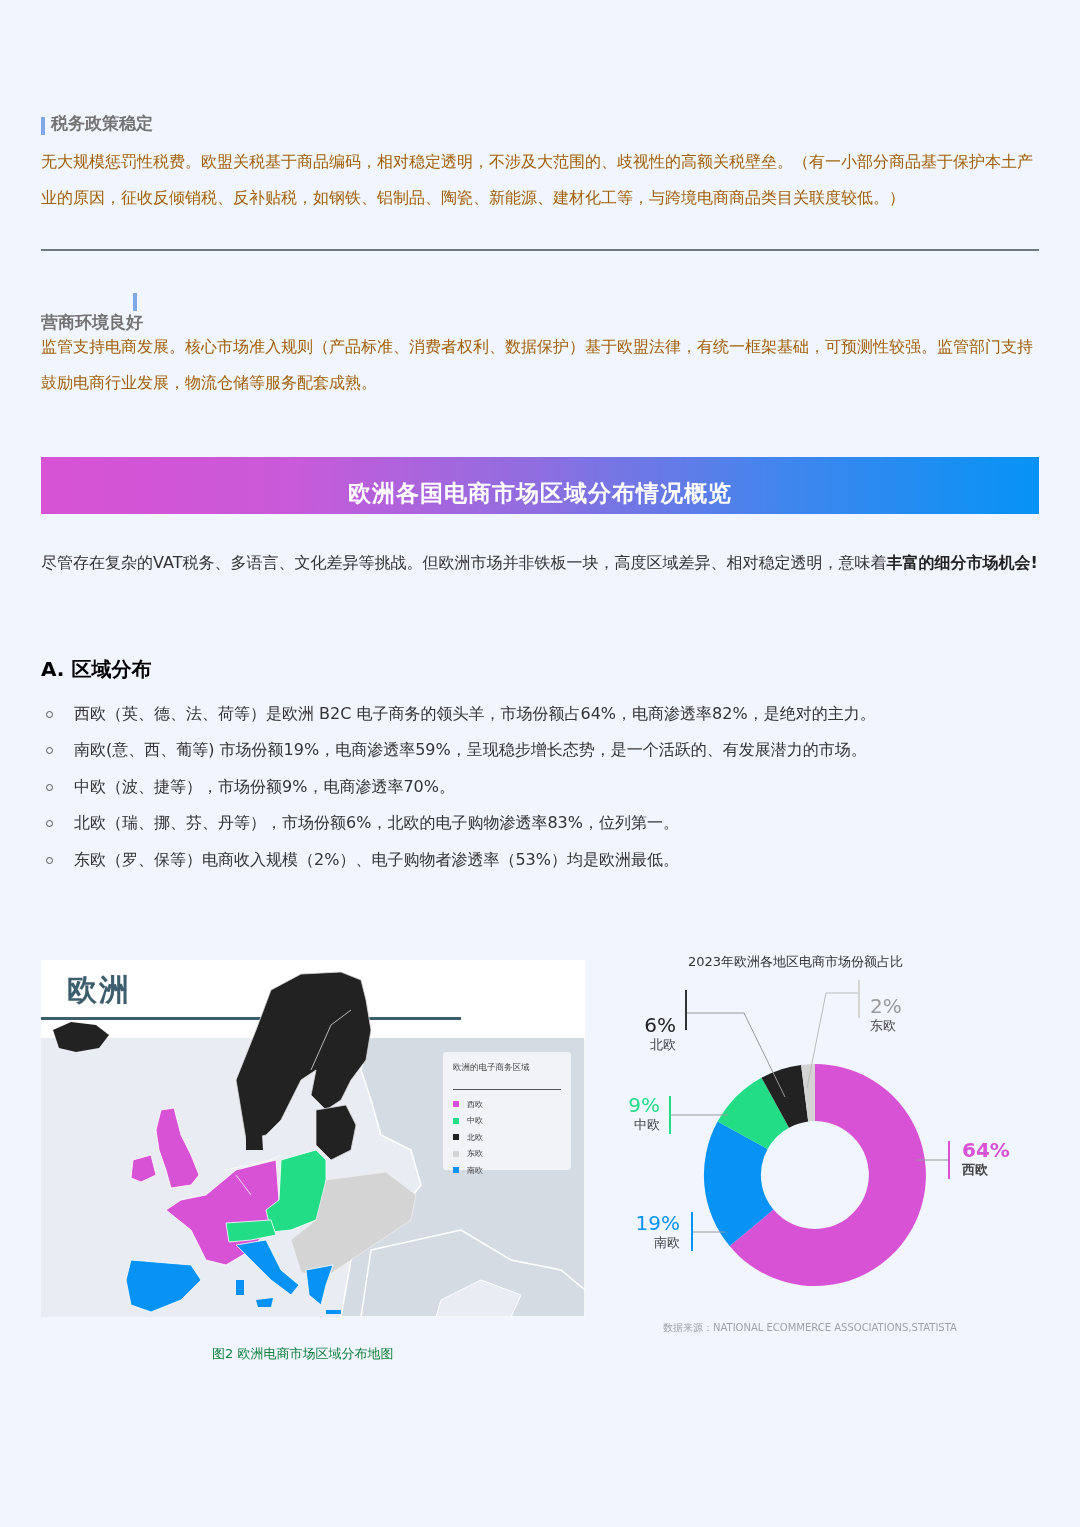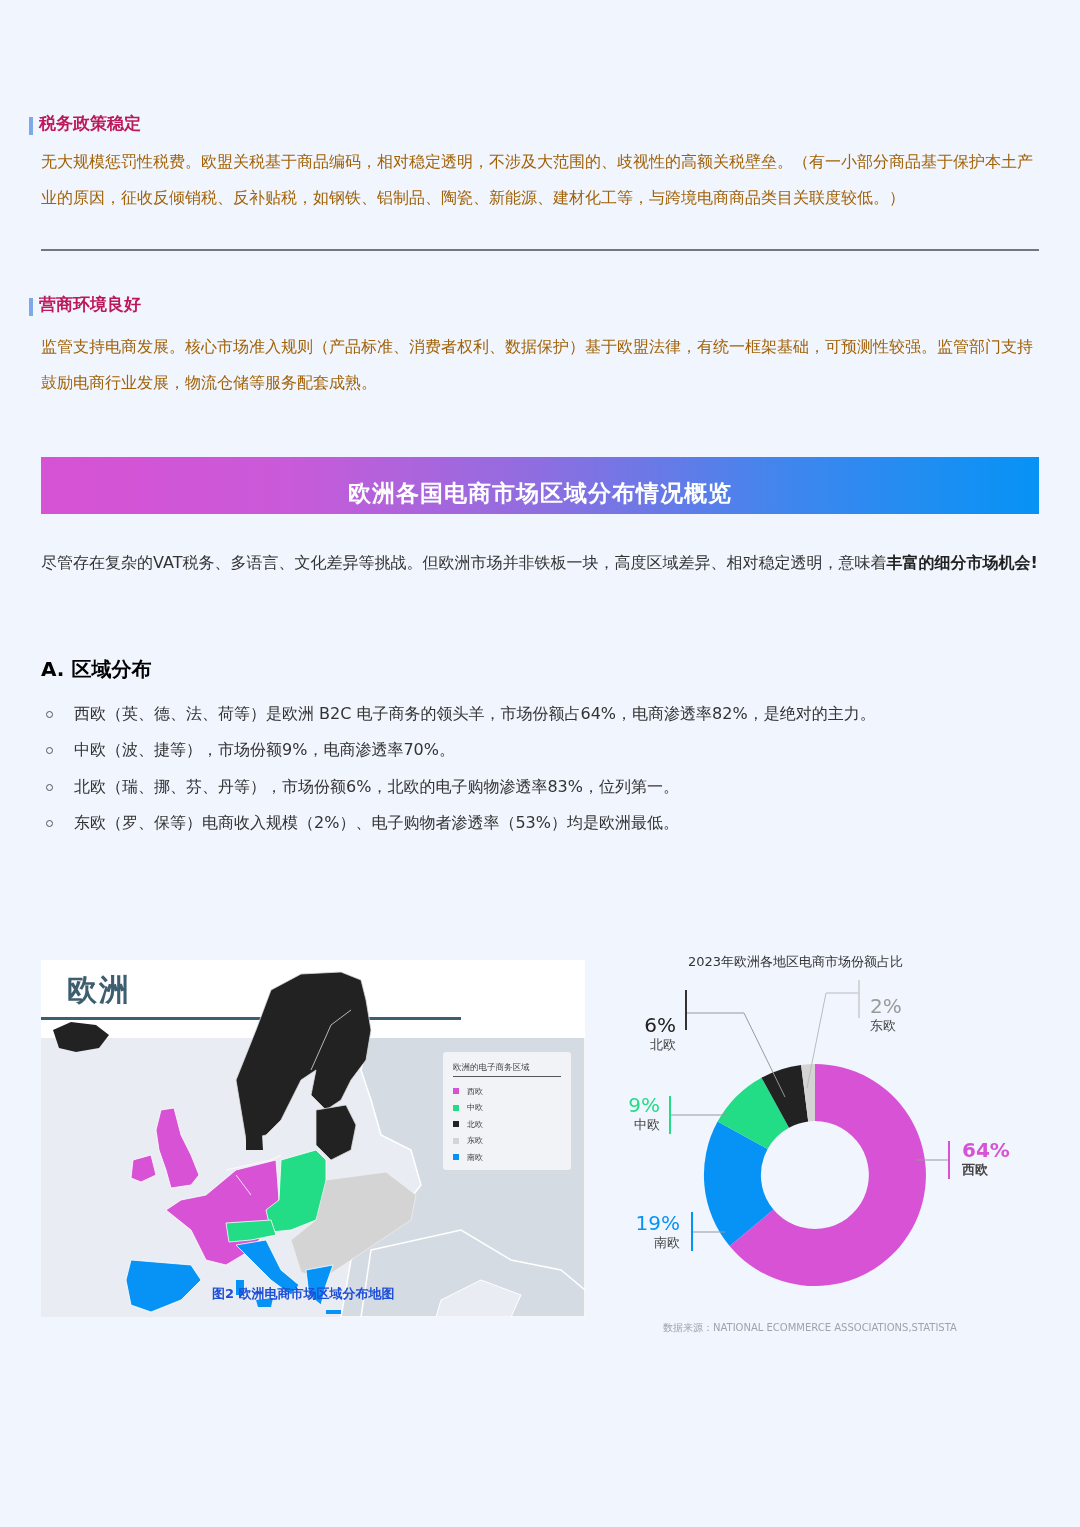--- a/index.html
+++ b/index.html
@@ -1,19 +1,19 @@
 <!DOCTYPE html>
 <html><head>
 <meta charset="utf-8">
 <style>
   * { box-sizing: border-box; margin: 0; padding: 0; }
   html, body { width: 1080px; height: 1527px; background: #f0f5fe; }
   body { font-family: "DejaVu Sans", "Liberation Sans", sans-serif; color: #333; position: relative; overflow: hidden; }
 
-  .sub-heading { position: absolute; left: 29px; display: flex; align-items: flex-end; font-size: 17px; font-weight: bold; color: #be185d; }
+  .sub-heading { position: absolute; left: 41px; display: flex; align-items: flex-end; font-size: 17px; font-weight: bold; color: #737373; }
   .sub-heading .bar { width: 4px; height: 18px; background: #7ea8e8; margin-right: 6px; }
 
   .para { position: absolute; left: 41px; width: 1000px; font-size: 16px; line-height: 36px; color: #a16207; }
 
   .divider { position: absolute; left: 41px; top: 249px; width: 998px; height: 2px; background: #6f7784; }
 
   .banner { position: absolute; left: 41px; top: 457px; width: 998px; height: 57px;
     background: linear-gradient(90deg, #d752d4 0%, #c95ad9 25%, #8e6ee0 50%, #3f86ee 75%, #0693f5 100%);
     display: flex; align-items: center; justify-content: center; }
   .banner span { color: #fff; font-size: 23px; font-weight: bold; letter-spacing: 1px; margin-top: 16px; }
@@ -27,25 +27,25 @@
   .bullets li { display: flex; align-items: center; height: 36.5px; font-size: 16px; color: #333; }
   .bullets li .dot { width: 7px; height: 7px; border: 1.2px solid #555; border-radius: 50%; margin-left: 5px; margin-right: 21px; }
 
   .map-card { position: absolute; left: 41px; top: 960px; width: 544px; height: 357px; background: #e5e5e5; overflow: hidden; }
   .map-card .title-band { position: absolute; left: 0; top: 0; width: 544px; height: 78px; background: #fff; }
   .map-card .map-title { position: absolute; left: 26px; top: 10px; font-size: 30px; font-weight: bold; color: #3d5e6e; letter-spacing: 2px; }
   .map-card .title-rule { position: absolute; left: 0; top: 57px; width: 420px; height: 3px; background: #3d5e6e; }
   .map-svg { position: absolute; left: 0; top: 0; }
 
   .legend-box { position: absolute; left: 443px; top: 1052px; width: 128px; height: 118px; background: #f1f3f7; border-radius: 3px; padding: 10px 10px; }
-  .legend-box .lg-title { font-size: 8.5px; color: #444; padding-bottom: 2px; border-bottom: 1px solid #555; margin-bottom: 6px; }
+  .legend-box .lg-title { font-size: 8.5px; color: #444; padding-bottom: 15px; border-bottom: 1px solid #555; margin-bottom: 6px; }
   .legend-box .lg-item { display: flex; align-items: center; height: 16.5px; font-size: 8px; color: #444; }
   .legend-box .lg-swatch { width: 6px; height: 6px; margin-right: 8px; }
 
-  .map-caption { position: absolute; left: 212px; top: 1285px; font-size: 13px; color: #1d4ed8; font-weight: bold; }
+  .map-caption { position: absolute; left: 212px; top: 1345px; font-size: 13px; color: #15803d; }
 
   .chart-title { position: absolute; left: 688px; top: 953px; font-size: 13px; font-weight: normal; color: #333; }
   .chart-svg { position: absolute; left: 600px; top: 980px; }
   .chart-source { position: absolute; left: 663px; top: 1321px; font-size: 10px; color: #a0a4aa; }
 
   .lbl { position: absolute; text-align: right; }
   .lbl .pct { font-size: 20px; line-height: 22px; }
   .lbl .name { font-size: 13px; color: #444; line-height: 18px; }
   .lbl.left .pct, .lbl.left .name { text-align: right; }
   .lbl.right .pct, .lbl.right .name { text-align: left; }
@@ -54,37 +54,41 @@
 <body>
 
 <div class="sub-heading" style="top:112px;">
   <span class="bar"></span>
   <span>税务政策稳定</span>
 </div>
 <p class="para" style="top:144px;">无大规模惩罚性税费。欧盟关税基于商品编码，相对稳定透明，不涉及大范围的、歧视性的高额关税壁垒。（有一小部分商品基于保护本土产业的原因，征收反倾销税、反补贴税，如钢铁、铝制品、陶瓷、新能源、建材化工等，与跨境电商商品类目关联度较低。）</p>
 
 <div class="divider"></div>
 
-<div class="sub-heading" style="top:293px;">
+<div class="sub-heading" style="top:293px;flex-direction:column;">
   <span class="bar"></span>
   <span>营商环境良好</span>
 </div>
 <p class="para" style="top:329px;">监管支持电商发展。核心市场准入规则（产品标准、消费者权利、数据保护）基于欧盟法律，有统一框架基础，可预测性较强。监管部门支持鼓励电商行业发展，物流仓储等服务配套成熟。</p>
 
 <div class="banner">
   <span>欧洲各国电商市场区域分布情况概览</span>
 </div>
 
 <p class="intro"><span>尽管存在复杂的VAT税务、多语言、文化差异等挑战。但欧洲市场并非铁板一块，高度区域差异、相对稳定透明，意味着</span><b>丰富的细分市场机会!</b></p>
 
 <div class="section-a">A.  区域分布</div>
 <ul class="bullets">
   <li>
       <span class="dot"></span>
       <span>西欧（英、德、法、荷等）是欧洲 B2C 电子商务的领头羊，市场份额占64%，电商渗透率82%，是绝对的主力。</span>
+    </li>
+  <li>
+      <span class="dot"></span>
+      <span>南欧(意、西、葡等) 市场份额19%，电商渗透率59%，呈现稳步增长态势，是一个活跃的、有发展潜力的市场。</span>
     </li>
   <li>
       <span class="dot"></span>
       <span>中欧（波、捷等），市场份额9%，电商渗透率70%。</span>
     </li>
   <li>
       <span class="dot"></span>
       <span>北欧（瑞、挪、芬、丹等），市场份额6%，北欧的电子购物渗透率83%，位列第一。</span>
     </li>
   <li>

